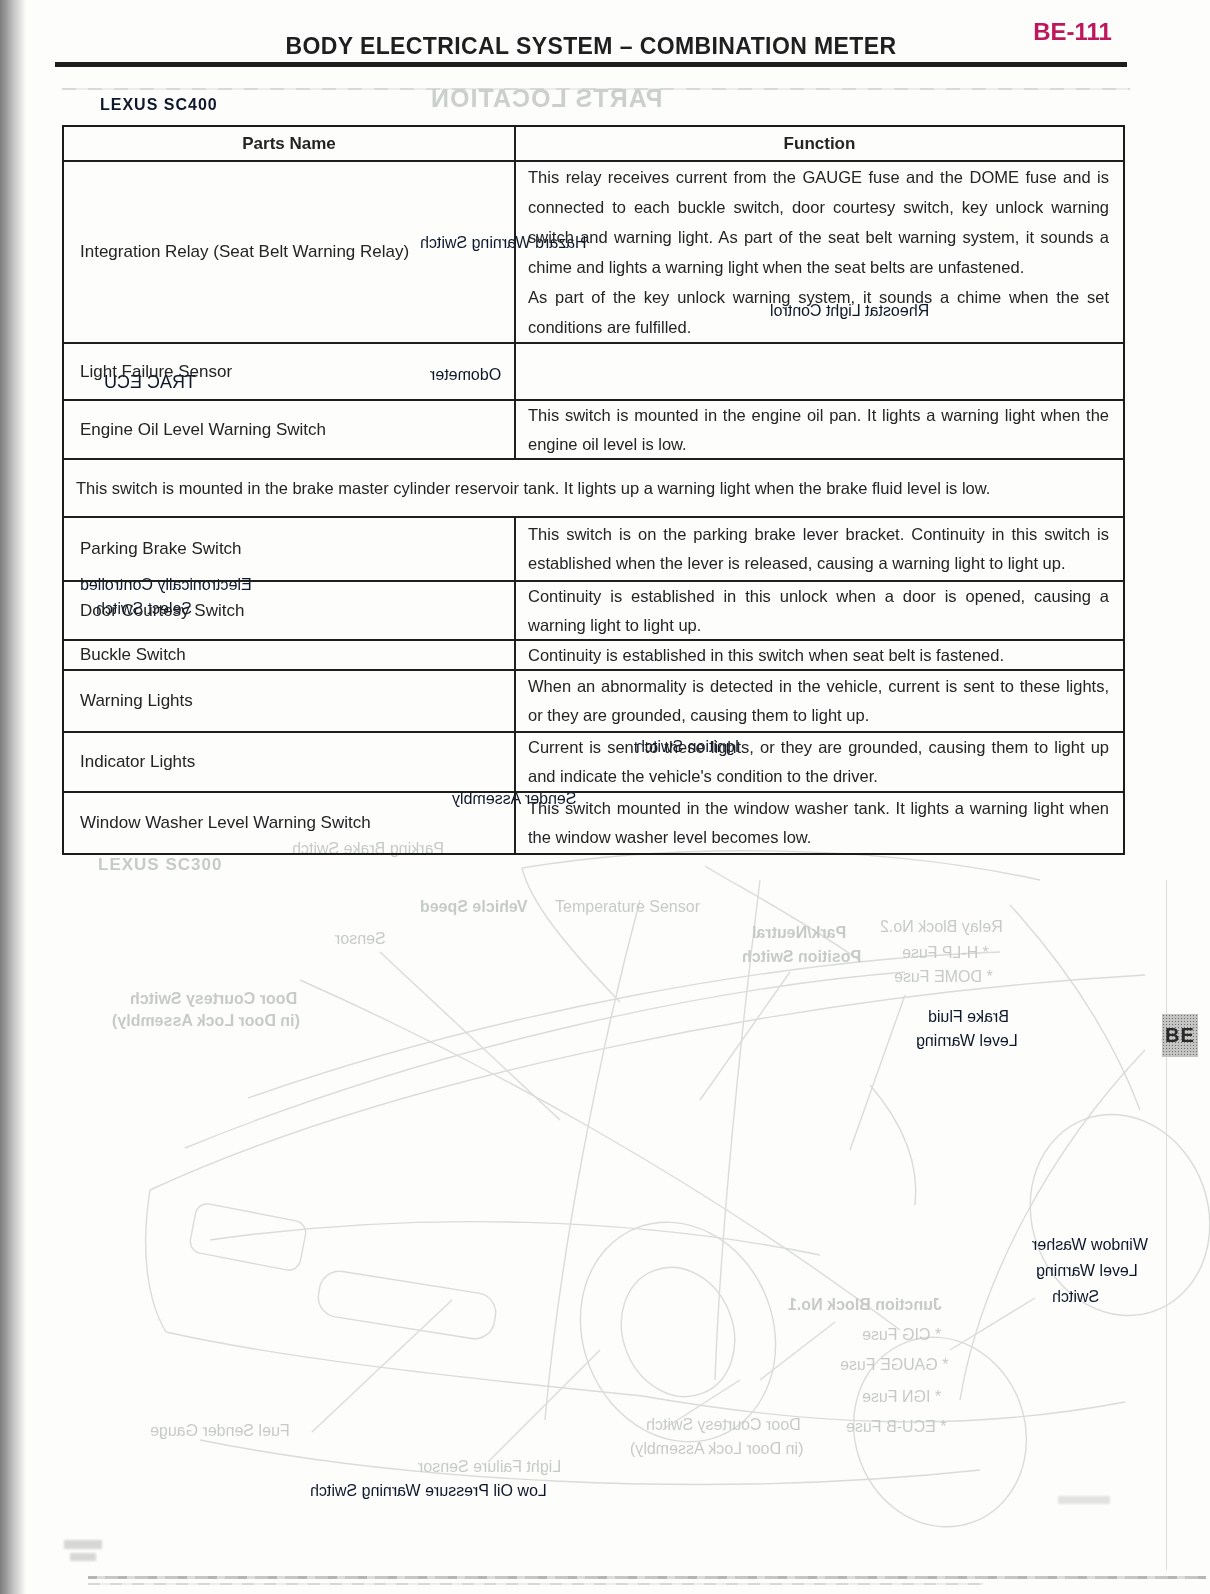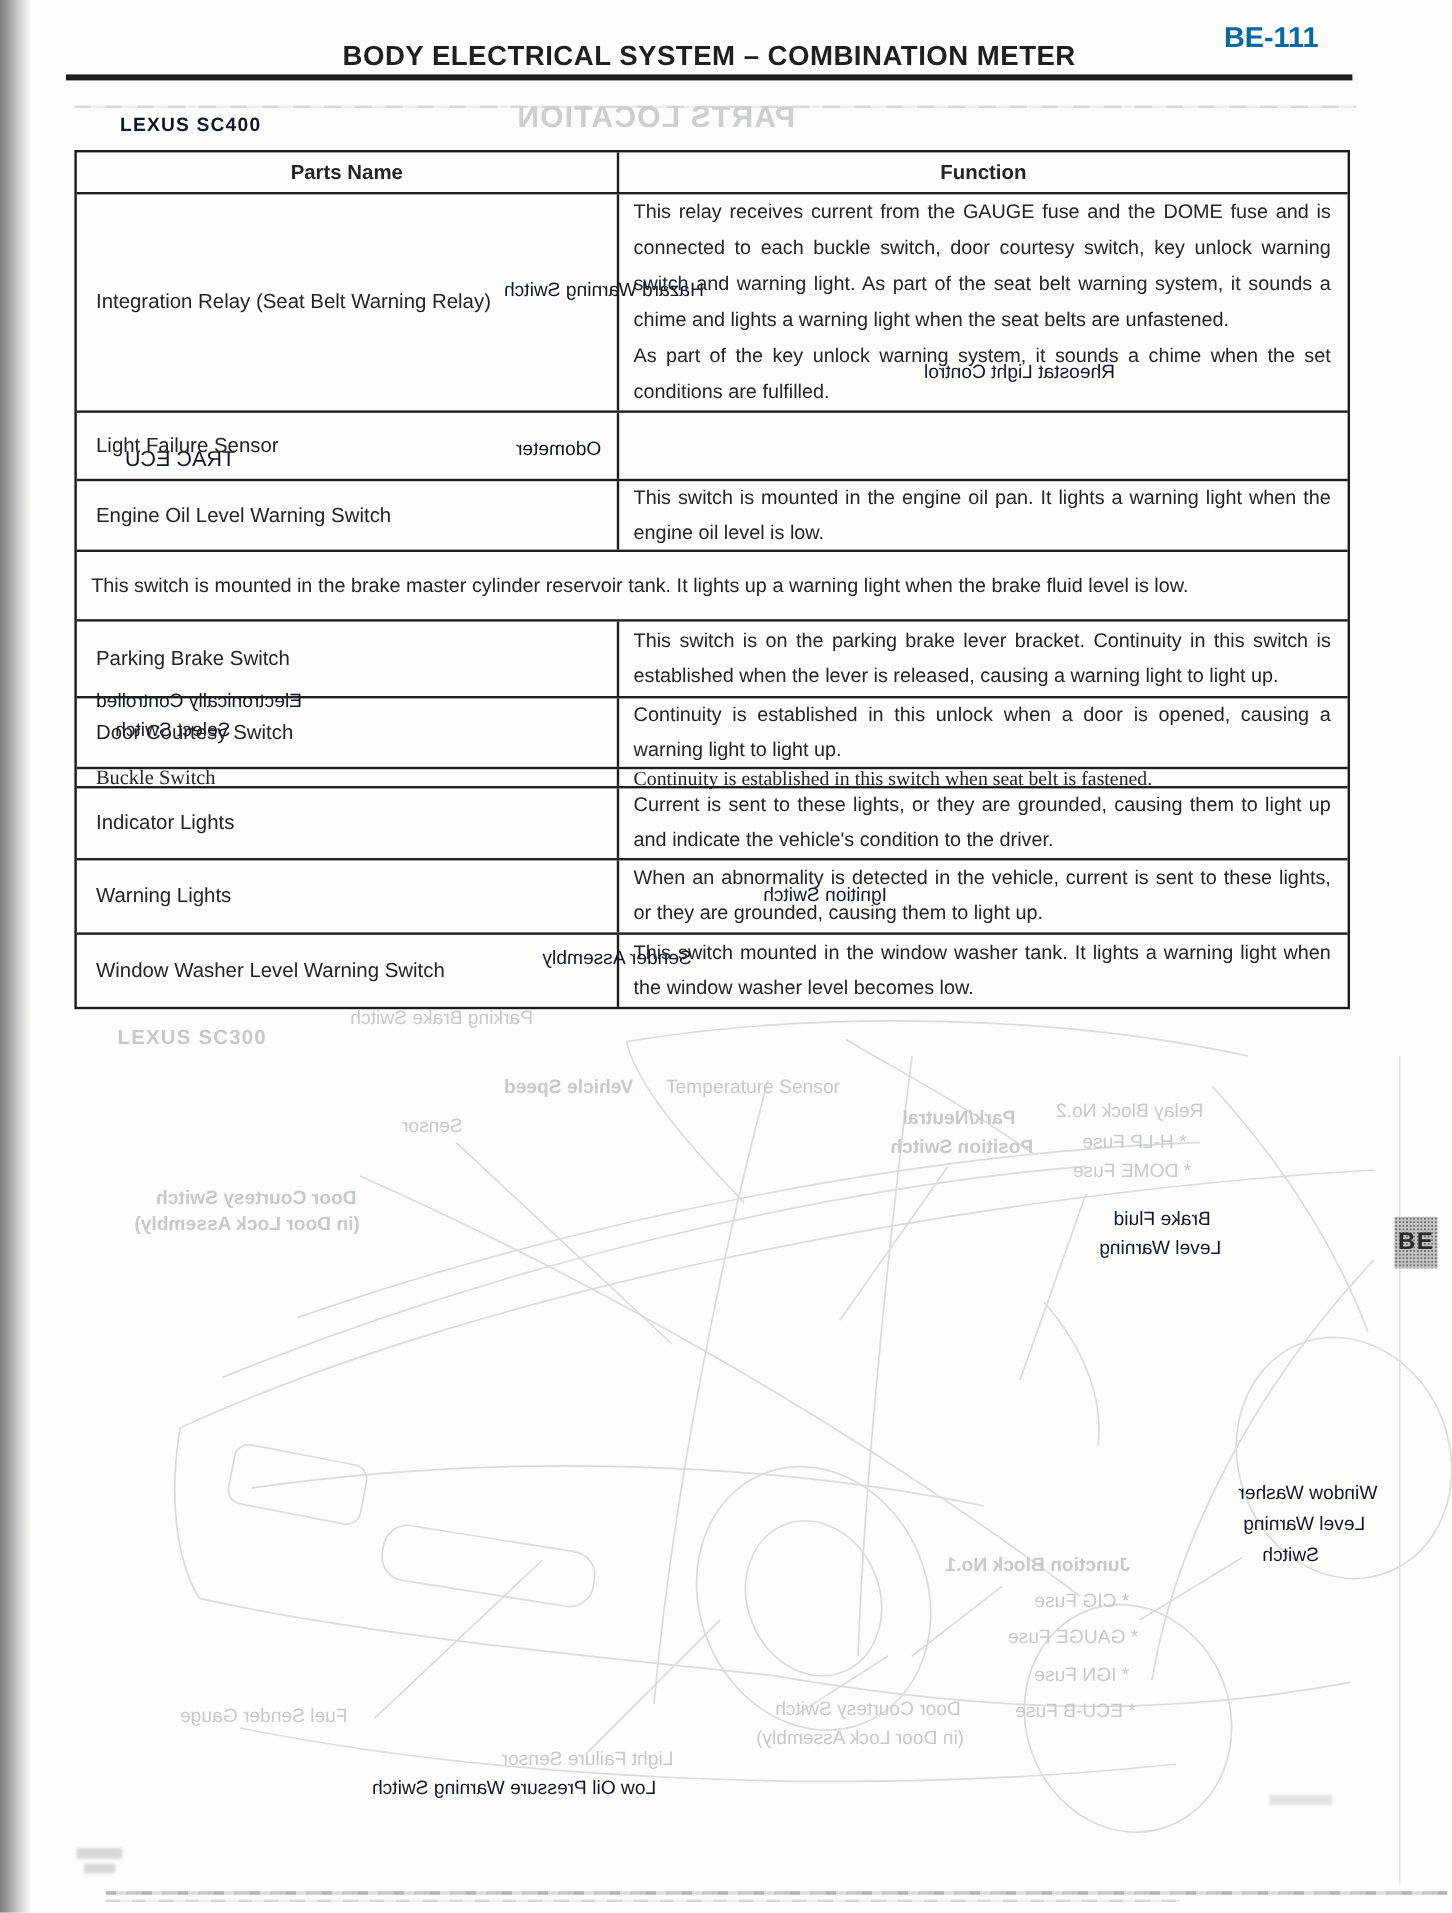--- a/index.html
+++ b/index.html
@@ -16,22 +16,22 @@
     background:repeating-linear-gradient(to right,#d9d9d7 0 14px,#ececea 14px 26px);}
   .bottom-smudge-1{position:absolute;left:88px;top:1576px;width:1118px;height:3px;
     background:repeating-linear-gradient(to right,#a9a9a7 0 9px,#d6d6d4 9px 17px,#bdbdbb 17px 30px);opacity:.85;}
   .bottom-smudge-2{position:absolute;left:88px;top:1583px;width:895px;height:2px;
     background:repeating-linear-gradient(to right,#cfcfcd 0 12px,#e8e8e6 12px 22px);opacity:.8;}
   .corner-blob{position:absolute;background:#b9b9b7;filter:blur(1.2px);opacity:.55;}
 
   
   .page-title{position:absolute;left:55px;top:33px;width:1072px;text-align:center;
     font-size:23px;font-weight:bold;letter-spacing:.4px;color:#1f1f1f;}
-  .page-number{position:absolute;left:1020px;top:18px;width:105px;text-align:left;
-    font-size:24px;font-weight:bold;color:#0369a1;}
+  .page-number{position:absolute;left:1020px;top:18px;width:105px;text-align:center;
+    font-size:24px;font-weight:bold;color:#be185d;}
   .header-rule{position:absolute;left:55px;top:62px;width:1072px;height:5px;background:#1e1e1e;}
 
   
   .ghost{position:absolute;color:#c6cbc7;font-size:16px;white-space:nowrap;z-index:1;}
   .ghost.m{transform:scaleX(-1);}
   .ghost.b{font-weight:bold;}
   .ghost.lt{color:#0f172a;}
   .ghost.big{font-size:25px;letter-spacing:1px;color:#ccd0cc;}
   .ghost-svg{position:absolute;left:0;top:0;z-index:0;}
 
@@ -41,21 +41,21 @@
   .t-row{display:flex;box-sizing:border-box;}
   .t-row + .t-row{border-top:2px solid #1f1f1f;}
   .t-cell-name{width:452px;box-sizing:border-box;border-right:2px solid #1f1f1f;
     display:flex;align-items:center;padding:0 10px 0 16px;font-size:17px;}
   .t-cell-func{flex:1;box-sizing:border-box;display:flex;flex-direction:column;
     justify-content:center;padding:2px 14px 2px 12px;font-size:16.5px;}
   .t-cell-func p{margin:0;line-height:29px;text-align:justify;}
   .t-head .t-cell-name,.t-head .t-cell-func{justify-content:center;align-items:center;
     font-size:17px;font-weight:bold;text-align:center;flex-direction:row;padding:0;}
   .h-header{height:33px;} .h-r1{height:182px;} .h-r2{height:57px;} .h-r3{height:59px;}
-  .h-r4{height:58px;} .h-r5{height:64px;} .h-r6{height:59px;} .h-r7{height:16px;font-family:Liberation Serif, serif;}
+  .h-r4{height:58px;} .h-r5{height:64px;} .h-r6{height:59px;} .h-r7{height:30px;}
   .h-r8{height:62px;} .h-r9{height:60px;} .h-r10{height:62px;}
   .h-r1 .t-cell-func p{line-height:30px;}
 
   
   .be-tab{position:absolute;left:1162px;top:1014px;width:36px;height:43px;z-index:3;
     background-color:#c4c4c2;
     background-image:radial-gradient(#6e6e6c .8px,rgba(0,0,0,0) .9px);
     background-size:3px 3px;
     display:flex;align-items:center;justify-content:center;
     font-size:20px;font-weight:bold;color:#2a2a2a;letter-spacing:1px;}
@@ -194,34 +194,34 @@
     </div>
   </div>
 
   <div class="t-row h-r7">
     <div class="t-cell-name">Buckle Switch</div>
     <div class="t-cell-func">
       <p>Continuity is established in this switch when seat belt is fastened.</p>
     </div>
   </div>
 
+  <div class="t-row h-r8">
+    <div class="t-cell-name">Warning Lights</div>
+    <div class="t-cell-func">
+      <p>When an abnormality is detected in the vehicle, current is sent to these lights, or they are grounded, causing them to light up.</p>
+    </div>
+  </div>
+
   <div class="t-row h-r9">
     <div class="t-cell-name">Indicator Lights</div>
     <div class="t-cell-func">
       <p>Current is sent to these lights, or they are grounded, causing them to light up and indicate the vehicle's condition to the driver.</p>
     </div>
   </div>
 
-  <div class="t-row h-r8">
-    <div class="t-cell-name">Warning Lights</div>
-    <div class="t-cell-func">
-      <p>When an abnormality is detected in the vehicle, current is sent to these lights, or they are grounded, causing them to light up.</p>
-    </div>
-  </div>
-
   <div class="t-row h-r10">
     <div class="t-cell-name">Window Washer Level Warning Switch</div>
     <div class="t-cell-func">
       <p>This switch mounted in the window washer tank. It lights a warning light when the window washer level becomes low.</p>
     </div>
   </div>
 </div>
 
 <div class="be-tab">BE</div>
 

